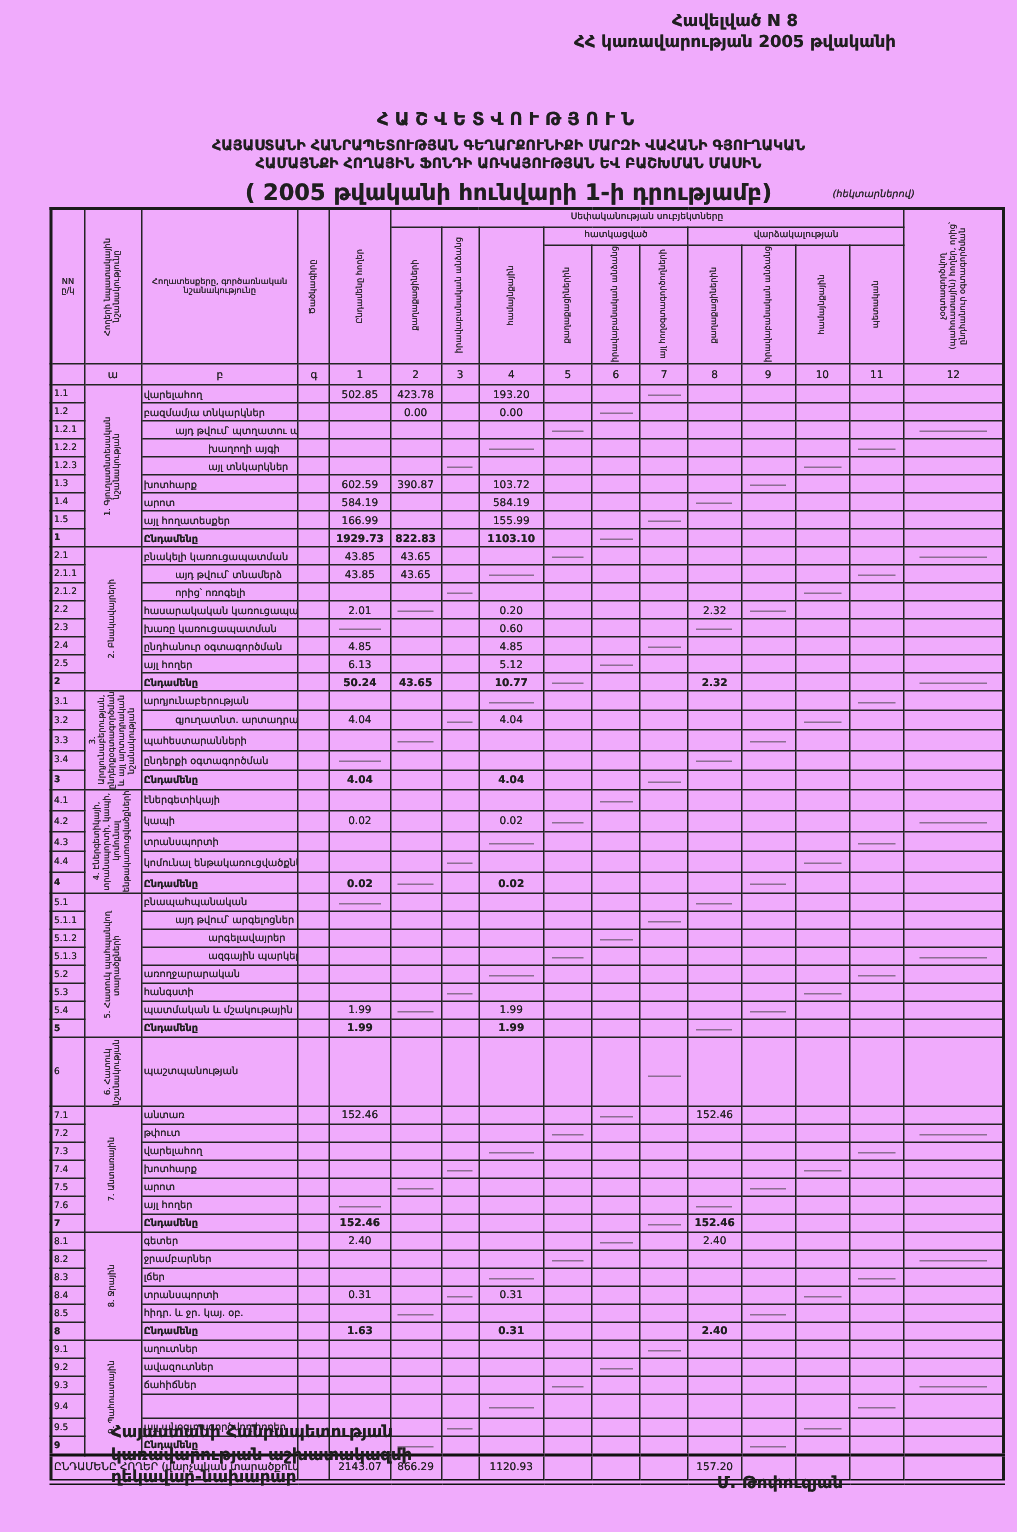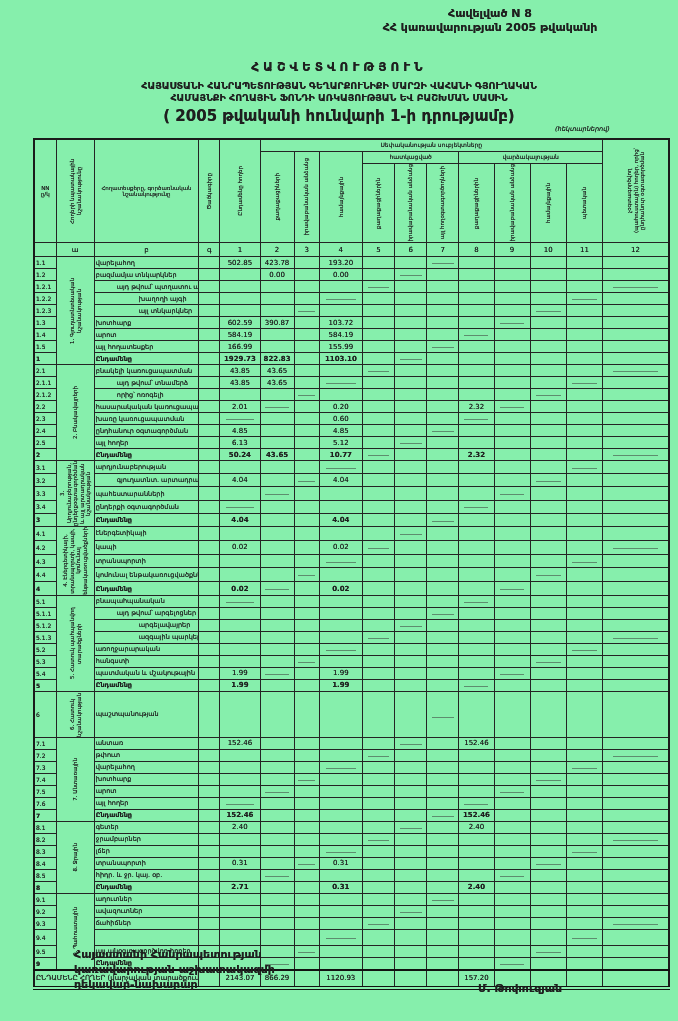--- a/index.html
+++ b/index.html
@@ -1,27 +1,27 @@
 <!DOCTYPE html>
 <html><head>
 <meta charset="utf-8">
 <style>
   html,body{margin:0;padding:0;background:#e8e8e5;}
   .page{
     position:relative;width:678px;height:1021px;margin:0 auto;
-    background:#86efac;color:#1f1f1f;
+    background:#f0abfc;color:#1f1f1f;
     font-family:"DejaVu Sans",sans-serif;
     text-shadow:0 0 .35px rgba(20,20,20,.75);
     overflow:hidden;
   }
   
   .appendix{position:absolute;top:7px;left:310px;width:360px;text-align:center;
     font-size:11px;font-weight:bold;line-height:1.25;}
   
-  .titleblock{position:absolute;top:60px;left:20px;width:638px;text-align:center;font-weight:bold;}
+  .titleblock{position:absolute;top:72px;left:20px;width:638px;text-align:center;font-weight:bold;}
   .t1{font-size:12px;letter-spacing:4px;margin-bottom:6px;}
   .t2{font-size:9.5px;line-height:1.3;}
   .t4{font-size:15px;margin-top:2px;}
   .units{position:absolute;top:125px;left:555px;font-size:6.5px;font-style:italic;}
   
   table.grid{
     position:absolute;top:138px;left:33px;
     border-collapse:collapse;table-layout:fixed;width:637px;
     border:2px solid #1b1b1b;
   }
@@ -1014,21 +1014,21 @@
           <td class="c-val"></td>
           <td class="c-val noise"></td>
           <td class="c-val"></td>
           <td class="c-val"></td>
           <td class="c-val"></td>
         </tr>
         <tr class="total-row">
           <td class="c-nn">8</td>
           <td class="c-lab">Ընդամենը</td>
           <td></td>
-          <td class="c-val">2.71</td>
+          <td class="c-val">1.63</td>
           <td class="c-val"></td>
           <td class="c-val"></td>
           <td class="c-val">0.31</td>
           <td class="c-val"></td>
           <td class="c-val"></td>
           <td class="c-val"></td>
           <td class="c-val">2.40</td>
           <td class="c-val"></td>
           <td class="c-val"></td>
           <td class="c-val"></td>

